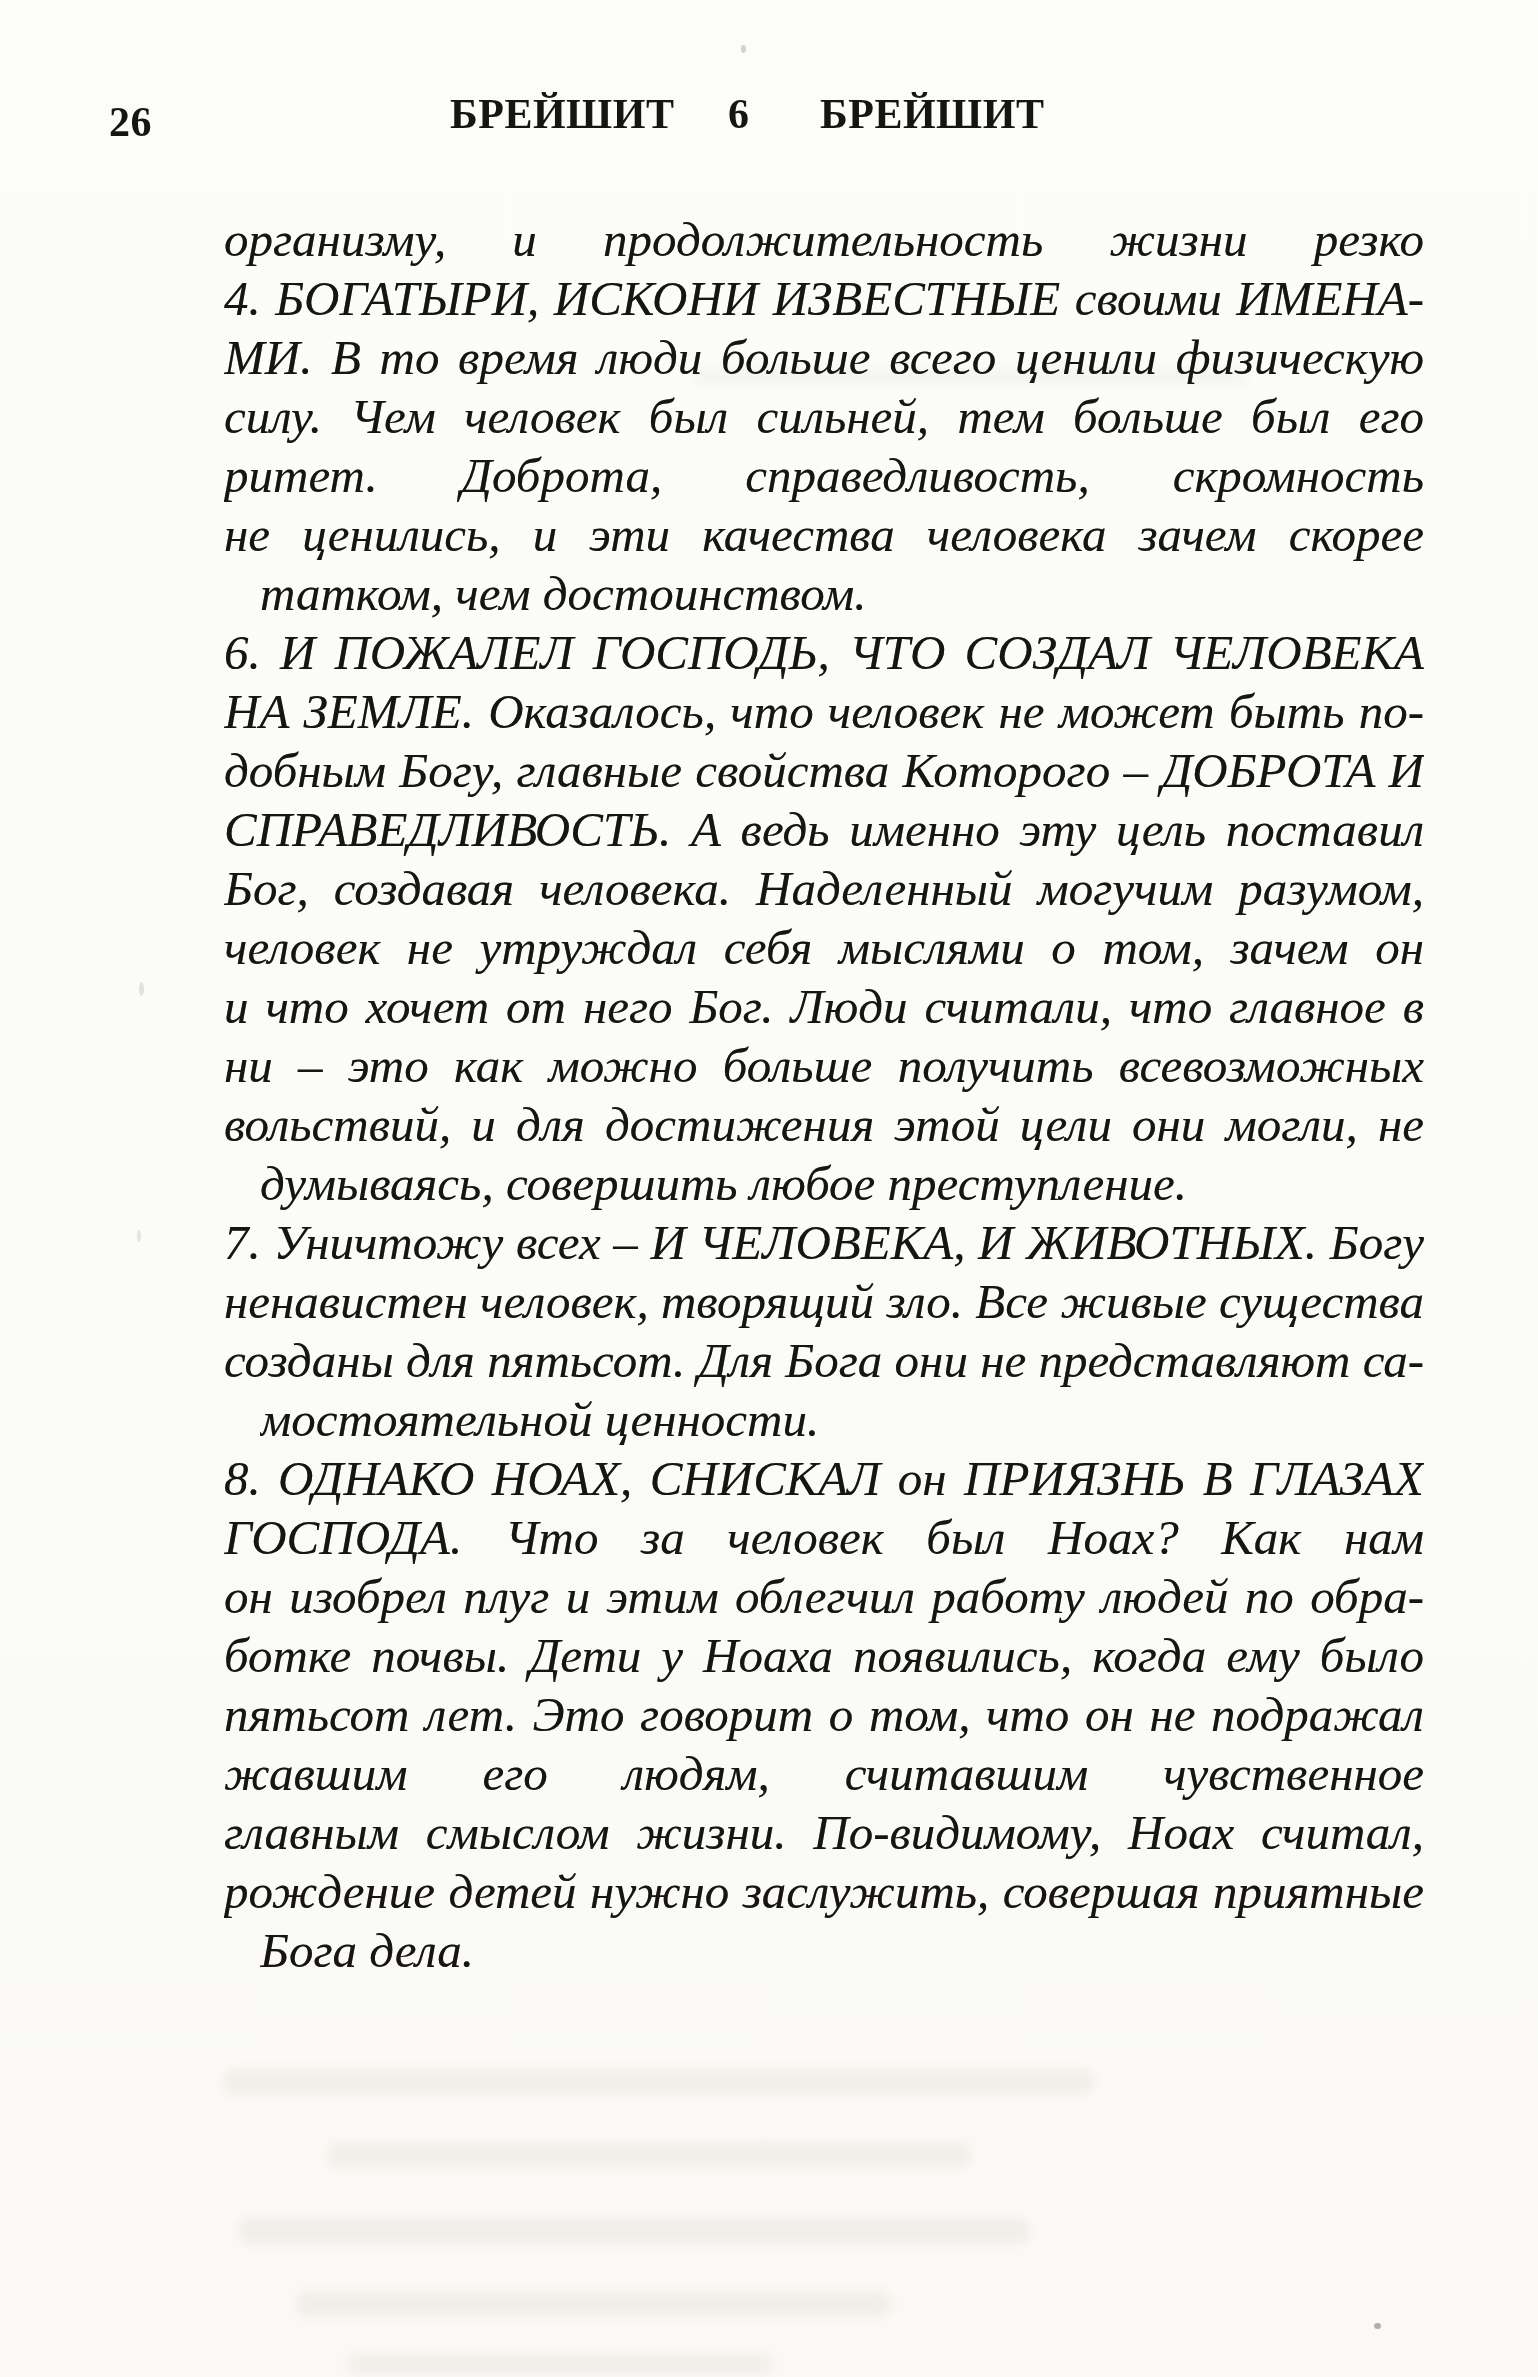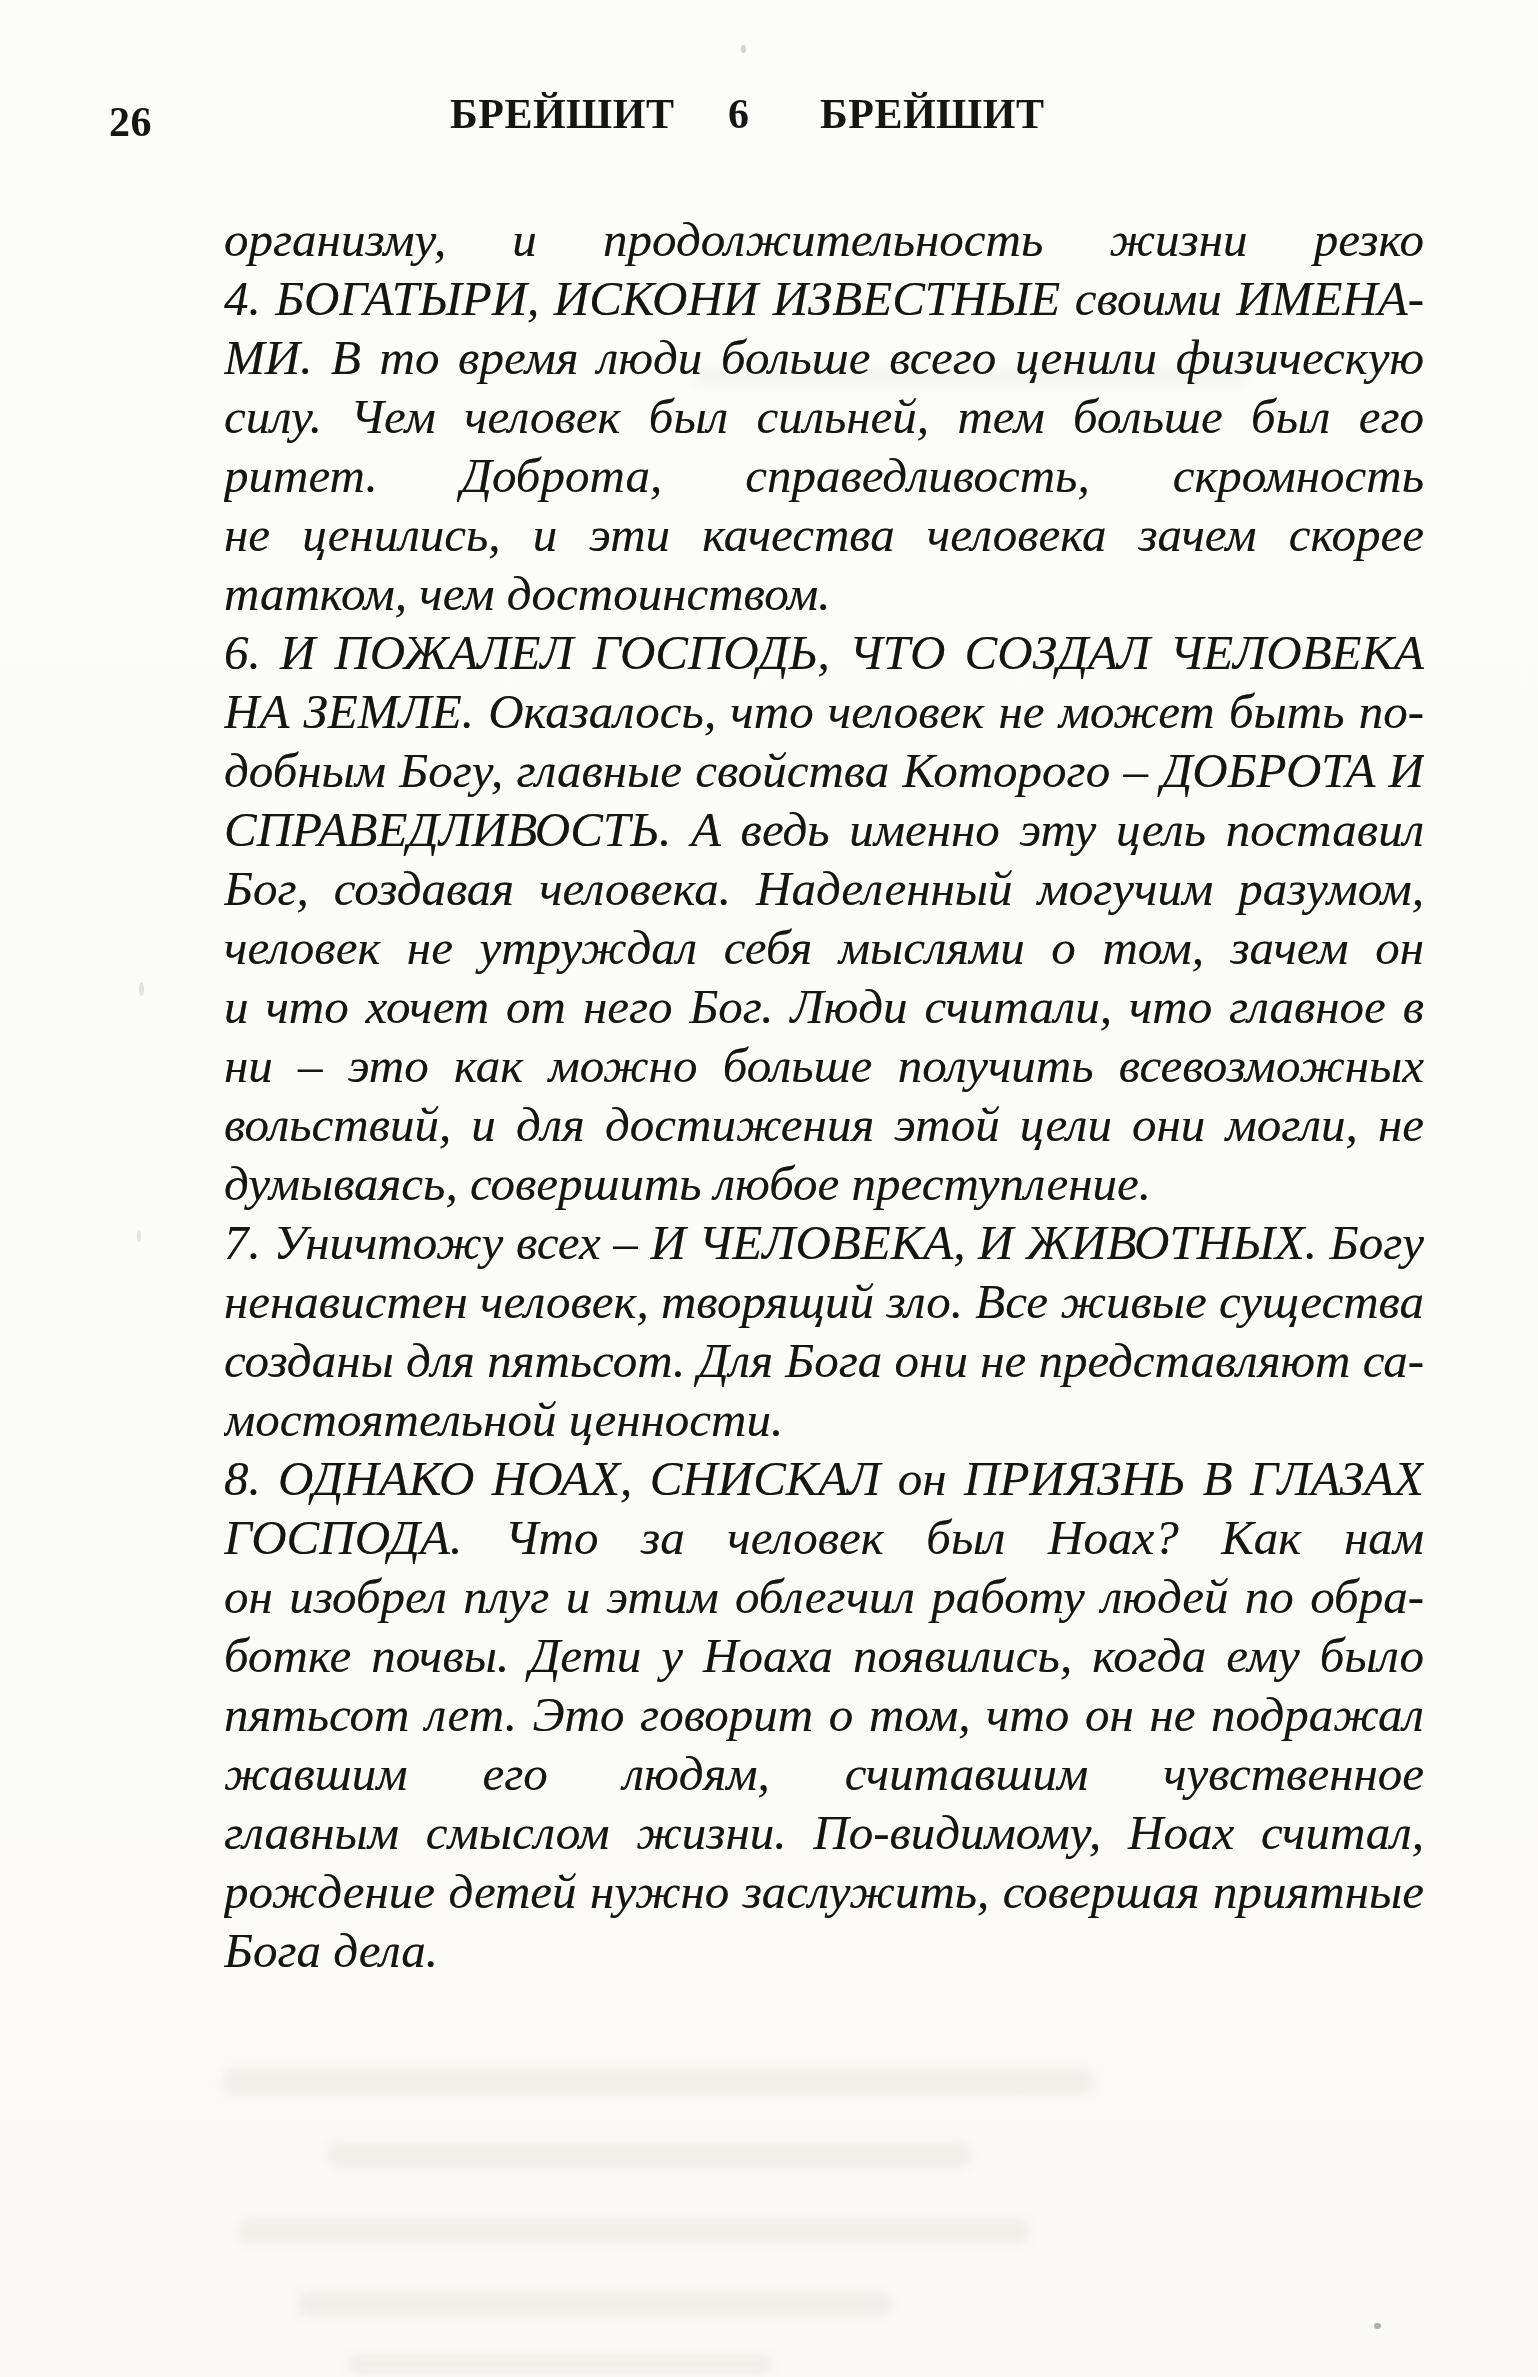--- a/index.html
+++ b/index.html
@@ -26,21 +26,21 @@
   .htitle-2  { position: absolute; left: 820px; top: 0; }
   
   .text-block {
     position: absolute; left: 224px; top: 210px; width: 1200px;
     font-size: 49px; line-height: 59px;
     text-shadow: 0 0 0.6px rgba(20,18,16,0.45);
     font-style: italic;
   }
   .line { height: 59px; overflow: hidden; white-space: normal; }
   .j { text-align: justify; text-align-last: justify; text-justify: inter-word; }
-  .l { text-align: left; }
+  .l { text-align: left; margin-left: 36px; }
   
   .bleed {
     position: absolute; height: 26px; border-radius: 10px;
     background: rgba(70, 66, 60, 0.055); filter: blur(5px);
   }
   .b1 { left: 223px; top: 2069px; width: 871px; }
   .b2 { left: 327px; top: 2142px; width: 644px; }
   .b3 { left: 238px; top: 2218px; width: 792px; }
   .b4 { left: 297px; top: 2291px; width: 594px; }
   .b5 { left: 347px; top: 2354px; width: 426px; height: 20px; }

